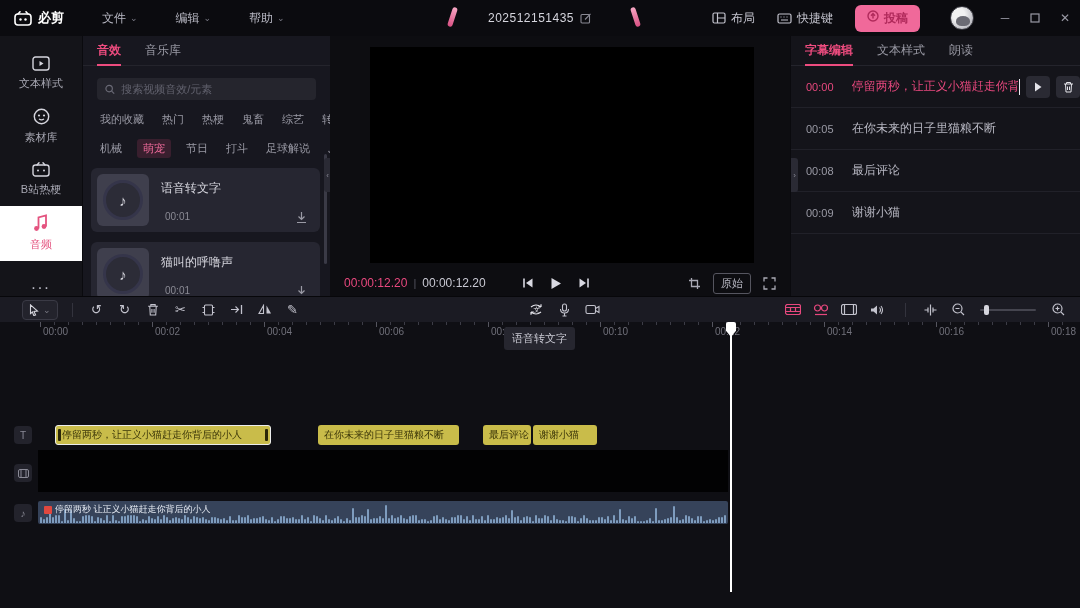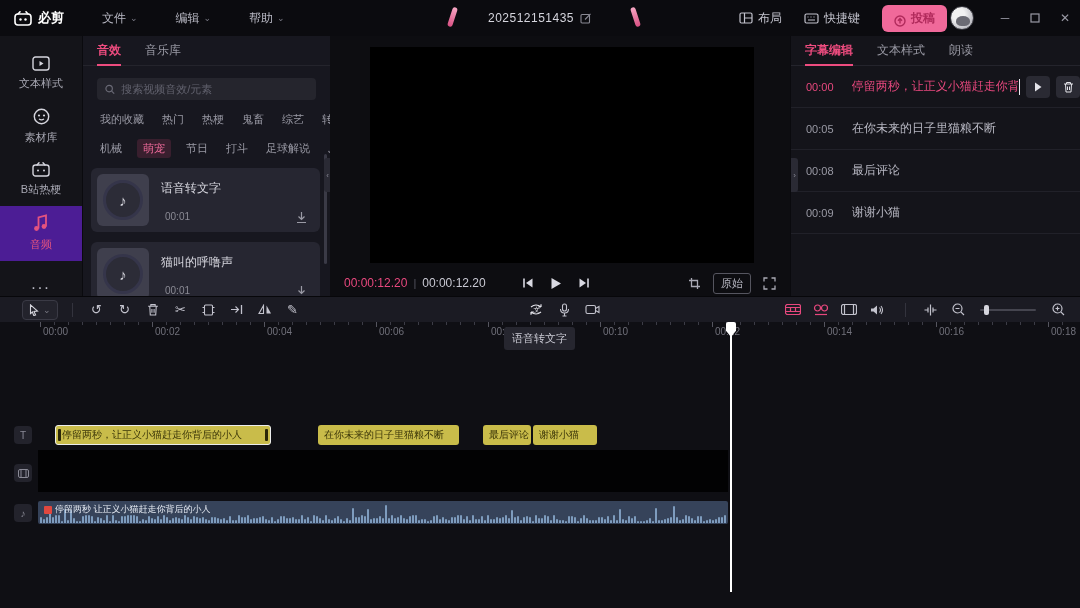--- a/index.html
+++ b/index.html
@@ -14,38 +14,38 @@
   .chev { font-size:9px; color:#7a7a85; }
   .title-wrap { position:absolute; left:0; right:0; top:0; height:36px; display:flex; align-items:center; justify-content:center; gap:6px; pointer-events:none; }
   .title-wrap > * { pointer-events:auto; }
   .proj-title { font-size:12px; color:#d5d5dd; letter-spacing:.5px; }
   .slash { position:absolute; top:7px; width:5px; height:20px; border-radius:3px;
     background:linear-gradient(180deg,#f7a8c4,#d94f82); }
   .slash.l { left:450px; transform:rotate(18deg); }
   .slash.r { left:633px; transform:rotate(-18deg); }
   .tb-right { position:absolute; right:0; top:0; height:36px; display:flex; align-items:center; gap:0; }
   .tb-item { display:flex; align-items:center; gap:5px; font-size:12px; color:#c3c3cd; margin-right:22px; }
-  .publish-btn { display:flex; align-items:flex-end; gap:5px; background:#f0699a; color:#b02a5b;
-    border-radius:6px; padding:5px 12px; font-size:12px; font-weight:bold; margin-right:3px; }
+  .publish-btn { display:flex; align-items:flex-start; gap:5px; background:#f0699a; color:#b02a5b;
+    border-radius:6px; padding:5px 12px; font-size:12px; font-weight:bold; margin-right:30px; }
   .avatar { width:24px; height:24px; border-radius:50%; margin-right:16px;
     background:radial-gradient(circle at 35% 35%, #f2f2f2 0 30%, #cfcfd4 60%, #9a9aa2 100%);
     border:1px solid #3a3a42; position:relative; overflow:hidden;}
   .avatar::after{content:""; position:absolute; left:5px; top:9px; width:14px; height:10px;
     background:#6b6b74; border-radius:50% 50% 40% 40%;}
   .winbtn { width:30px; height:36px; display:flex; align-items:center; justify-content:center; color:#9a9aa5; font-size:12px; }
 
   
   #workspace { display:flex; height:260px; position:relative; }
 
   
   #rail { width:82px; background:#141419; display:flex; flex-direction:column; align-items:center; padding-top:12px; }
   .rail-item { width:82px; padding:8px 0 9px; display:flex; flex-direction:column; align-items:center; gap:5px;
     color:#a9a9b4; font-size:11px; }
   .rail-item .ric { color:#d5d5dd; }
-  .rail-item.active { background:#4c1d95; color:#e4537f; }
+  .rail-item.active { background:#ffffff; color:#e4537f; }
   .rail-item.active .ric { color:#e4537f; }
   .rail-more { margin-top:14px; color:#b9b9c4; font-size:16px; letter-spacing:2px; }
 
   
   #materials { width:248px; background:#17171f; position:relative; border-left:1px solid #0a0a0e; }
   .tabs { display:flex; align-items:center; height:30px; border-bottom:1px solid #24242c; padding-left:14px; gap:24px; }
   .tab { font-size:12px; color:#9a9aa5; height:30px; display:flex; align-items:center; position:relative; }
   .tab.active { color:#ee4c7f; font-weight:bold; }
   .tab.active::after { content:""; position:absolute; left:0; right:0; bottom:0; height:2px; background:#ee4c7f; }
   .searchbox { margin:12px 14px 0; height:22px; background:#25252d; border-radius:4px; display:flex; align-items:center; padding:0 8px; gap:6px; }

